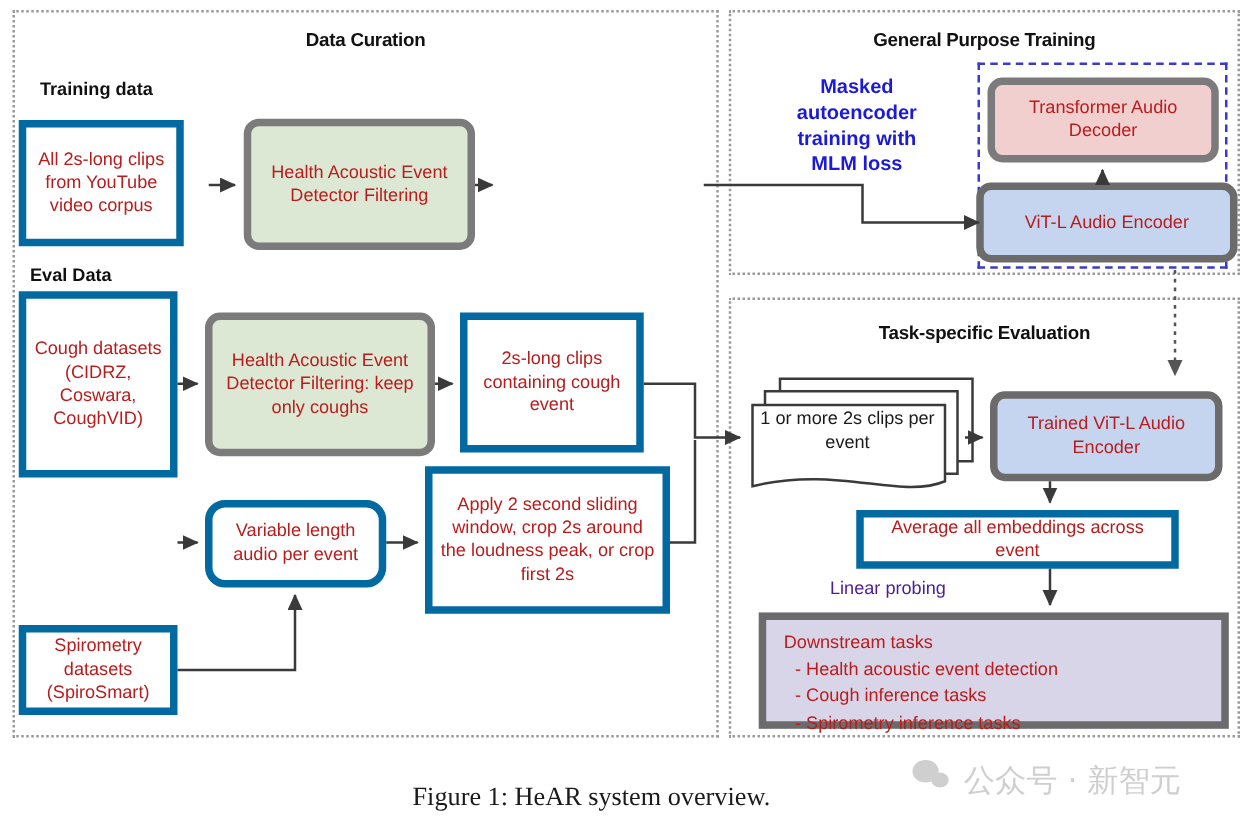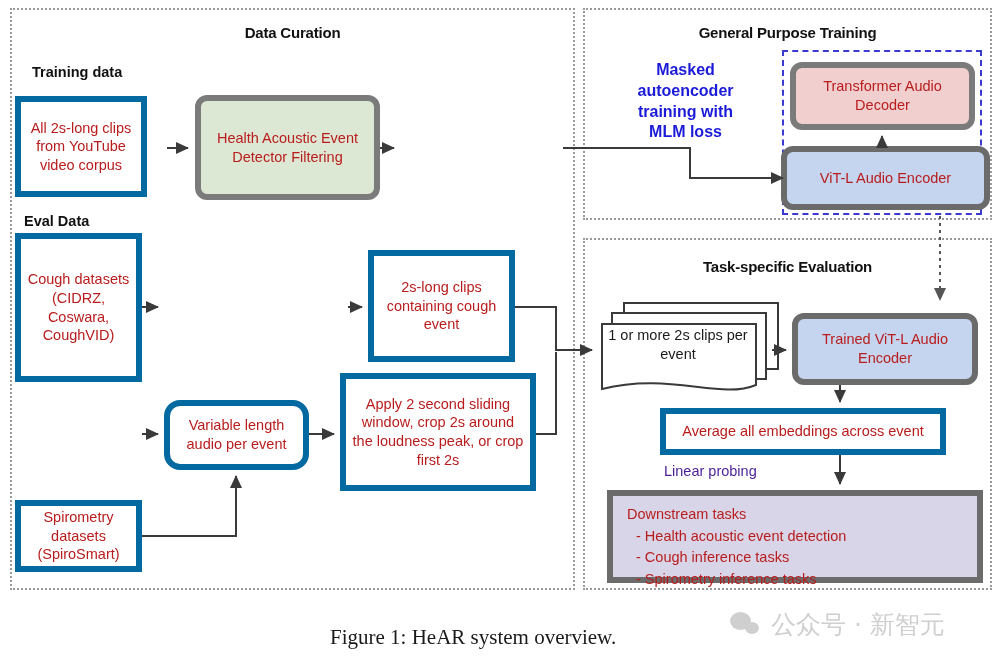--- a/index.html
+++ b/index.html
@@ -91,21 +91,20 @@
   .caption {
     position: absolute;
     font-family: "Liberation Serif", serif;
     font-size: 21px;
     color: #1a1a1a;
   }
   
   .watermark {
     position: absolute;
     display: flex;
-    align-items: center;
     gap: 7px;
     color: #cfcfcf;
     font-size: 25px;
     font-family: "DejaVu Sans", sans-serif;
     user-select: none;
   }
   .wm-bubbles { position: relative; width: 34px; height: 26px; }
   .wm-bubbles i {
     position: absolute; display: block;
     background: #cfcfcf; border-radius: 50%;
@@ -126,20 +125,21 @@
 
   <div class="box" style="left:15px; top:96px; width:132px; height:101px;">All 2s-long clips from YouTube video corpus</div>
 
   <div class="box green rounded" style="left:195px; top:95px; width:185px; height:105px;">Health Acoustic Event Detector Filtering</div>
 
 
   <div class="sub-label" style="left:24px; top:213px;">Eval Data</div>
 
   <div class="box" style="left:15px; top:233px; width:127px; height:149px;">Cough datasets (CIDRZ, Coswara, CoughVID)</div>
 
+  <div class="box green rounded" style="left:164px; top:250px; width:184px; height:115px;">Health Acoustic Event Detector Filtering: keep only coughs</div>
 
   <div class="box" style="left:368px; top:250px; width:147px; height:112px;">2s-long clips containing cough event</div>
 
 
   <div class="box" style="left:164px; top:400px; width:145px; height:70px;border-radius:16px;">Variable length audio per event</div>
 
   <div class="box" style="left:340px; top:373px; width:196px; height:118px;">Apply 2 second sliding window, crop 2s around the loudness peak, or crop first 2s</div>
 
   <div class="box" style="left:15px; top:500px; width:127px; height:72px;">Spirometry datasets (SpiroSmart)</div>
 
@@ -165,21 +165,21 @@
       <path d="M12 16 H166 V82 H12 Z" fill="#ffffff" stroke="#3a3a3a" stroke-width="2"></path>
       <path d="M2 27 H156 V88 C120 103 70 75 2 92 Z" fill="#ffffff" stroke="#3a3a3a" stroke-width="2"></path>
     </svg>
   </div>
   <div style="position:absolute; left:604px; top:322px; width:148px; height:46px; display:flex;
               align-items:center; justify-content:center; text-align:center; font-size:14.5px;
               line-height:1.28; color:#1a1a1a;">1 or more 2s clips per event</div>
 
   <div class="box blue rounded" style="left:792px; top:313px; width:186px; height:72px;">Trained ViT-L Audio Encoder</div>
 
-  <div class="box" style="left:660px; top:408px; width:286px; height:47px;">Average all embeddings across event</div>
+  <div class="box" style="left:685px; top:408px; width:258px; height:47px;">Average all embeddings across event</div>
 
   <div class="plain-label" style="left:664px; top:463px;">Linear probing</div>
 
   <div class="box purple left-align" style="left:607px; top:490px; width:376px; height:93px;">
     <div style="display:flex; flex-direction:column; gap:1px; font-size:14.5px; line-height:1.42;">
       <span>Downstream tasks</span>
       <span style="padding-left:9px;">- Health acoustic event detection</span>
       <span style="padding-left:9px;">- Cough inference tasks</span>
       <span style="padding-left:9px;">- Spirometry inference tasks</span>
     </div>

